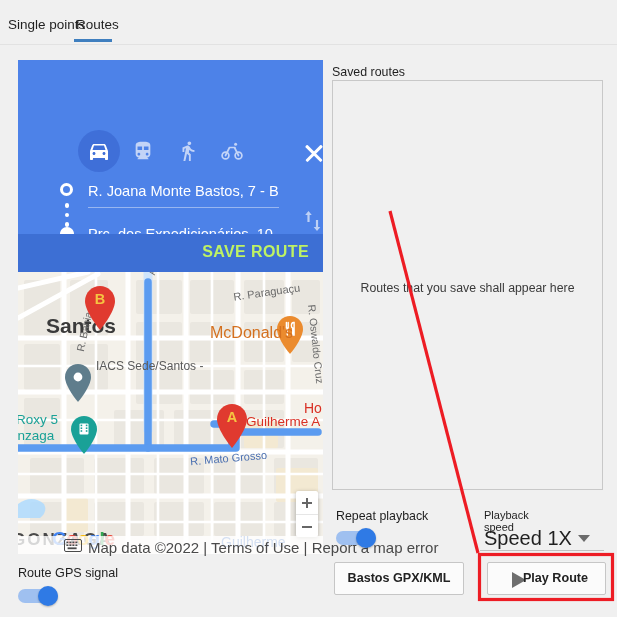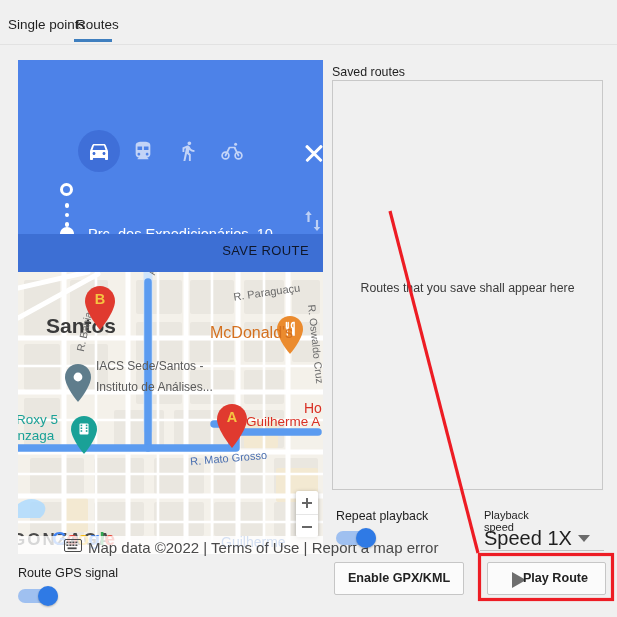--- a/index.html
+++ b/index.html
@@ -85,22 +85,22 @@
   .add-label {
     position: absolute; left: 34px; top: 1px; font-size: 14.3px; color: #bfd0f3;
     white-space: nowrap;
   }
 
   .save-route-bar {
     position: absolute; left: 0; bottom: 0; width: 305px; height: 38px;
     background: #3d6fd4; cursor: pointer;
   }
   .save-route-label {
-    position: absolute; right: 14px; top: 9px; font-size: 13px; font-weight: normal;
-    color: #0f172a; letter-spacing: 0.4px;
+    position: absolute; right: 14px; top: 9px; font-size: 16px; font-weight: bold;
+    color: #bef264; letter-spacing: 0.4px;
   }
 
   
   .map {
     position: absolute; left: 18px; top: 272px; width: 305px; height: 282px;
     overflow: hidden; background: #f2efe9; cursor: grab;
   }
   .map svg { position: absolute; left: 0; top: 0; }
   .map-label {
     position: absolute; white-space: nowrap; pointer-events: none;
@@ -256,20 +256,21 @@
           <i></i>
           <i></i>
         </div>
       <div class="wp-dest">
         <svg width="16" height="20" viewBox="0 0 16 20">
             <path d="M8 0C4.1 0 1 3.1 1 7c0 5.2 7 13 7 13s7-7.8 7-13c0-3.9-3.1-7-7-7z" fill="#fff"></path>
           </svg>
       </div>
     </div>
 
+    <div class="field f0">R. Joana Monte Bastos, 7 - B</div>
     <div class="field f1">Prç. dos Expedicionários, 10</div>
 
     <div class="swap">
       <svg width="22" height="26" viewBox="0 0 22 26">
         <path d="M6.5 3 L3.2 7 L5.4 7 L5.4 14 L7.6 14 L7.6 7 L9.8 7 Z" fill="#bdd0f5"></path>
         <path d="M15.0 23 L18.3 19 L16.1 19 L16.1 12 L13.9 12 L13.9 19 L11.7 19 Z" fill="#bdd0f5"></path>
       </svg>
     </div>
 
     <div class="add-dest-row">
@@ -388,21 +389,20 @@
       </svg>
     </div>
 
     <div class="map-label" style="left:28px; top:42px; font-size:21px; font-weight:bold; color:#3a3a3a;">Santos</div>
     <div class="map-label" style="left:56px; top:78px; font-size:10.5px; color:#6b6b6b; transform:rotate(-78deg); transform-origin:left top;">R. Bahia</div>
     <div class="map-label" style="left:128px; top:2px; font-size:10px; color:#6b6b6b; transform:rotate(-80deg); transform-origin:left top;">Av.</div>
     <div class="map-label" style="left:215px; top:14px; font-size:11px; color:#6b6b6b; transform:rotate(-8deg);">R. Paraguaçu</div>
     <div class="map-label" style="left:192px; top:52px; font-size:16px; color:#d4701f;">McDonald's</div>
     <div class="map-label" style="left:300px; top:32px; font-size:10.5px; color:#6b6b6b; transform:rotate(84deg); transform-origin:left top;">R. Oswaldo Cruz</div>
     <div class="map-label" style="left:78px; top:87px; font-size:12px; color:#5a5a5a;">IACS Sede/Santos -</div>
-    <div class="map-label" style="left:78px; top:108px; font-size:12px; color:#5a5a5a;">Instituto de Análises...</div>
     <div class="map-label" style="left:-2px; top:140px; font-size:13.5px; color:#1aa197;">Roxy 5</div>
     <div class="map-label" style="left:-8px; top:156px; font-size:13.5px; color:#1aa197;">onzaga</div>
     <div class="map-label" style="left:286px; top:128px; font-size:14px; color:#d93025;">Ho</div>
     <div class="map-label" style="left:228px; top:142px; font-size:13.5px; color:#d93025;">Guilherme A</div>
     <div class="map-label" style="left:172px; top:180px; font-size:11px; color:#4a6fb0; transform:rotate(-5deg);">R. Mato Grosso</div>
     <div class="map-label" style="left:-6px; top:258px; font-size:17px; font-weight:bold; letter-spacing:2px; color:#4a4a4a;">GONZAGA</div>
     <div class="map-label" style="left:203px; top:262px; font-size:14px; color:#3a6fc4;">Guilherme</div>
 
     <div class="pin" style="left:66px; top:14px;">
       <svg width="32" height="44" viewBox="0 0 32 44">
@@ -464,21 +464,21 @@
     <div class="knob"></div>
   </div>
 
   <div class="speed-label">Playback speed</div>
   <div class="speed-select">
     <span class="speed-value">Speed 1X</span>
     <span class="caret"></span>
   </div>
 
   <div class="btn" id="import-btn">
-    <span class="bl">Enable GPX/KML</span>
+    <span class="bl">Bastos GPX/KML</span>
   </div>
   <div class="btn" id="play-btn">
     <span class="play-tri"></span>
     <span class="bl">Play Route</span>
   </div>
 
   <svg class="annot">
     <path d="M390 211 L478 553" stroke="#ed1c24" stroke-width="3.2" fill="none"></path>
     <rect x="479.5" y="554.5" width="133" height="45" fill="none" stroke="#ed1c24" stroke-width="3.2"></rect>
   </svg>

